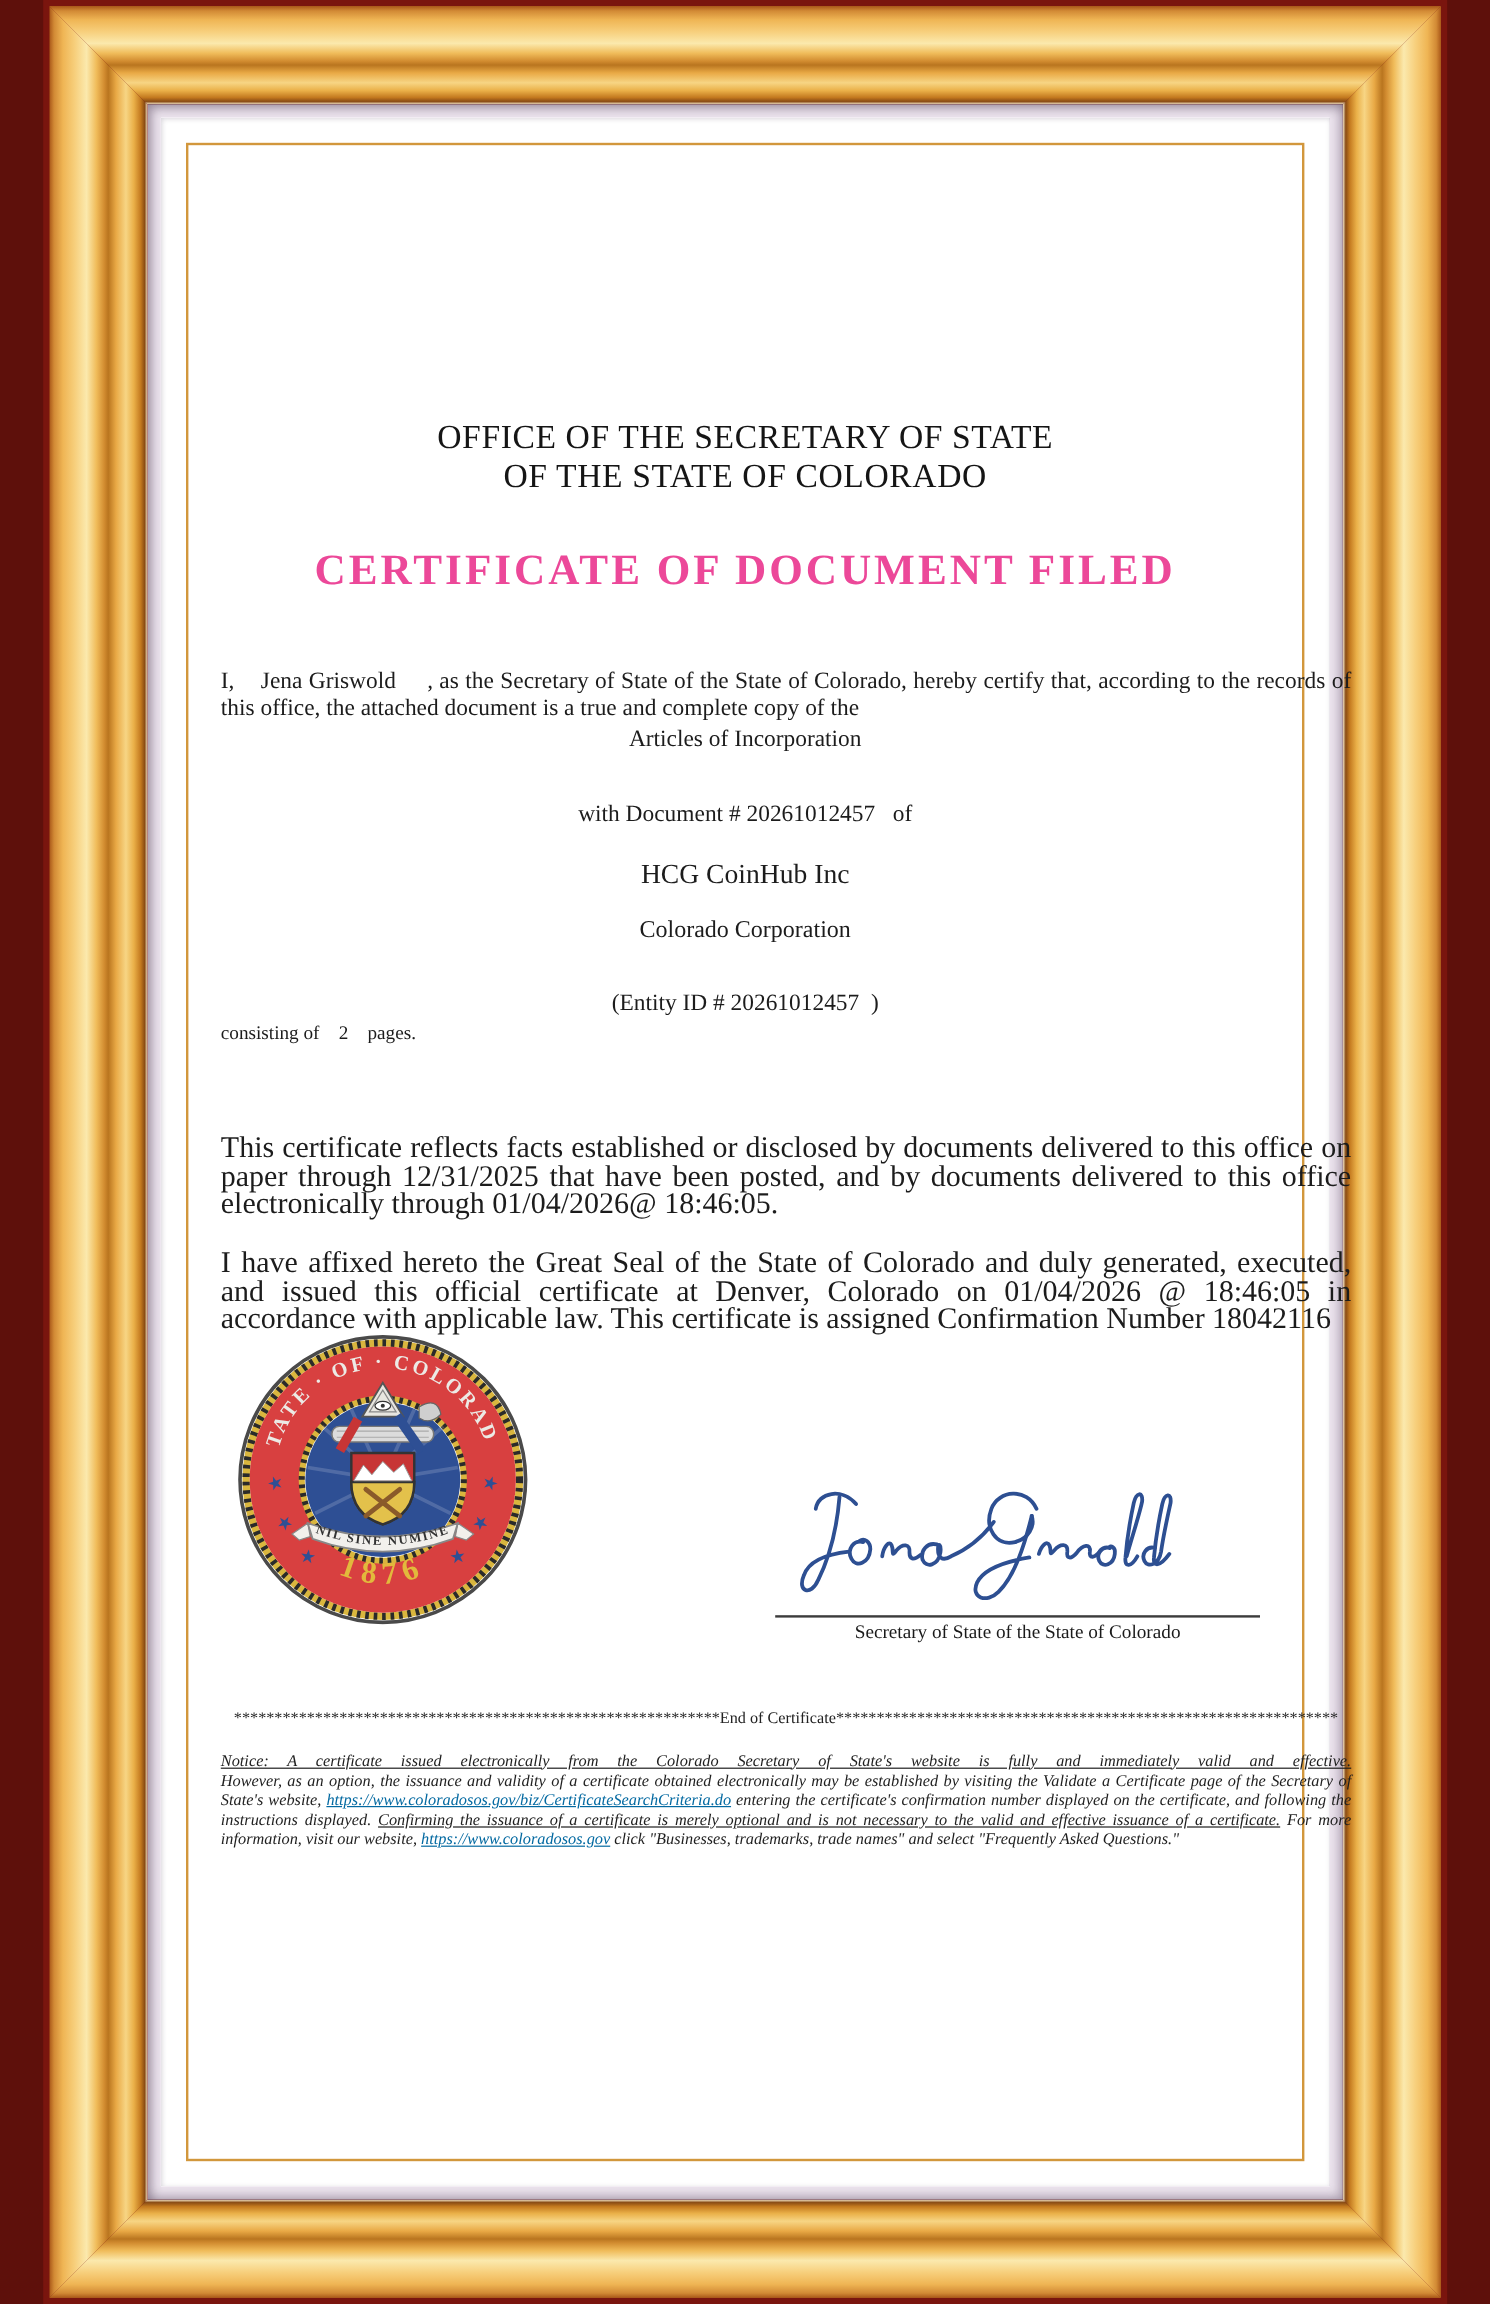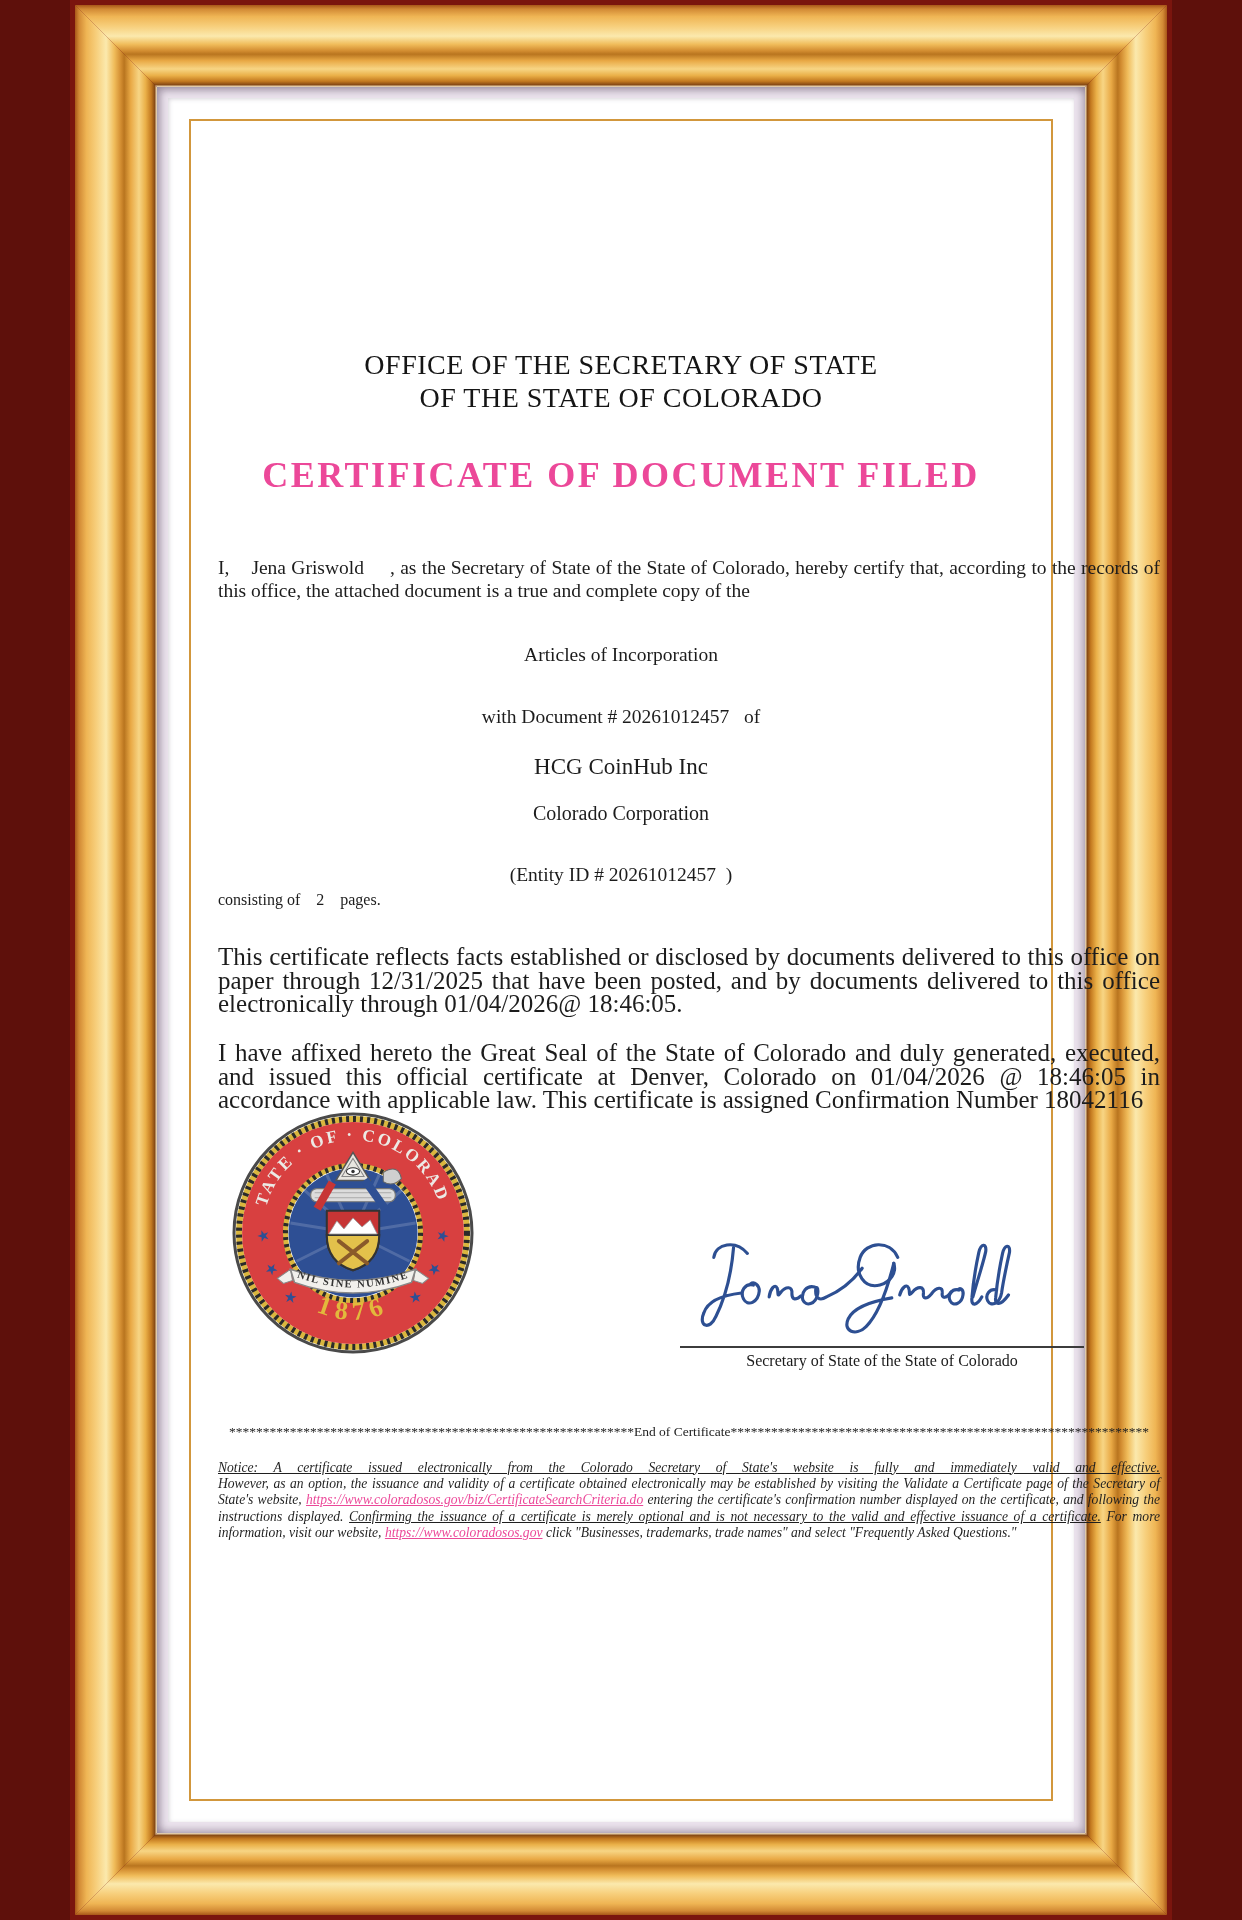--- a/index.html
+++ b/index.html
@@ -1,19 +1,19 @@
 <!DOCTYPE html>
 <html><head>
 <meta charset="utf-8">
 <style>
   html,body { margin:0; padding:0; background:#5e100b; }
   .photo {
-    position:relative; width:1066px; height:1920px; margin:0 auto;
+    position:relative; width:1170px; height:1920px; margin:0 auto;
     background:#7a150e; overflow:hidden;
-    font-family:"Liberation Serif", serif; color:#1c1c1c;padding-left:36px;
+    font-family:"Liberation Serif", serif; color:#1c1c1c;
   }
   
   .frame-side { position:absolute; }
   .f-top,.f-bottom { left:5px; right:5px; height:82px; }
   .f-left,.f-right { top:5px; bottom:5px; width:82px; }
   .f-top {
     top:5px;
     background:linear-gradient(to bottom,#a85618 0%,#d28a35 5%,#efb554 14%,#f7cf7c 26%,#fbe9ad 38%,#f0bc5a 48%,#d28c30 56%,#b9751f 60%,#e9a945 68%,#f7d584 78%,#eab048 86%,#c3791f 93%,#8a4c14 97%,#f5e9cd 100%);
     clip-path:polygon(0 0,100% 0,calc(100% - 82px) 100%,82px 100%);
   }
@@ -40,21 +40,21 @@
   .paper {
     position:absolute; inset:11px; background:#ffffff;
     box-shadow: inset 1px 1px 4px rgba(120,110,130,.30);
   }
   .inner-line { position:absolute; inset:21px; border:2px solid #d2973c; pointer-events:none; }
 
   
   .blk { position:absolute; }
   .center { left:0; width:100%; text-align:center; }
   .body-col { left:50px; width:942px; }
-  .pre { white-space:pre-wrap;margin-top:38px; }
+  .pre { white-space:pre-wrap; }
 
   .office-header { top:250px; font-size:28px; line-height:33px; letter-spacing:.5px; color:#151515; }
   .cert-title { top:356px; font-size:36px; font-weight:bold; letter-spacing:2.5px; color:#ec4899; }
 
   .intro { top:438px; font-size:19.5px; line-height:23.5px; text-align:justify; }
   .intro .name { margin:0 26px 0 22px; }
 
   .doc-type   { top:508px; font-size:19.5px; }
   .with-doc   { top:570px; font-size:19.5px; }
   .entity-name{ top:618px; font-size:23px; }
@@ -70,21 +70,21 @@
 
   .sig-svg  { left:528px; top:1136px; width:356px; height:112px; }
   .sig-line { left:512px; top:1248px; width:404px; height:0; border-top:2px solid #3c3c3c; }
   .sig-title{ left:512px; top:1254px; width:404px; text-align:center; font-size:16px; color:#1a1a1a; }
 
   .end-line { top:1326px; font-size:13.5px; white-space:nowrap; text-align:center; color:#222; }
 
   .notice { top:1348px; font-size:13.6px; line-height:16.4px; font-style:italic; text-align:justify; color:#1f1f1f; }
   .notice .lead { display:block; text-decoration:underline; text-align:justify; text-align-last:justify; }
   .notice .useg { text-decoration:underline; }
-  .notice a { color:#ec4899; text-decoration:underline; }
+  .notice a { color:#0369a1; text-decoration:underline; }
 </style>
 </head>
 <body>
 
 <div class="photo">
 
   <div class="frame-side f-top"></div>
   <div class="frame-side f-bottom"></div>
   <div class="frame-side f-left"></div>
   <div class="frame-side f-right"></div>

